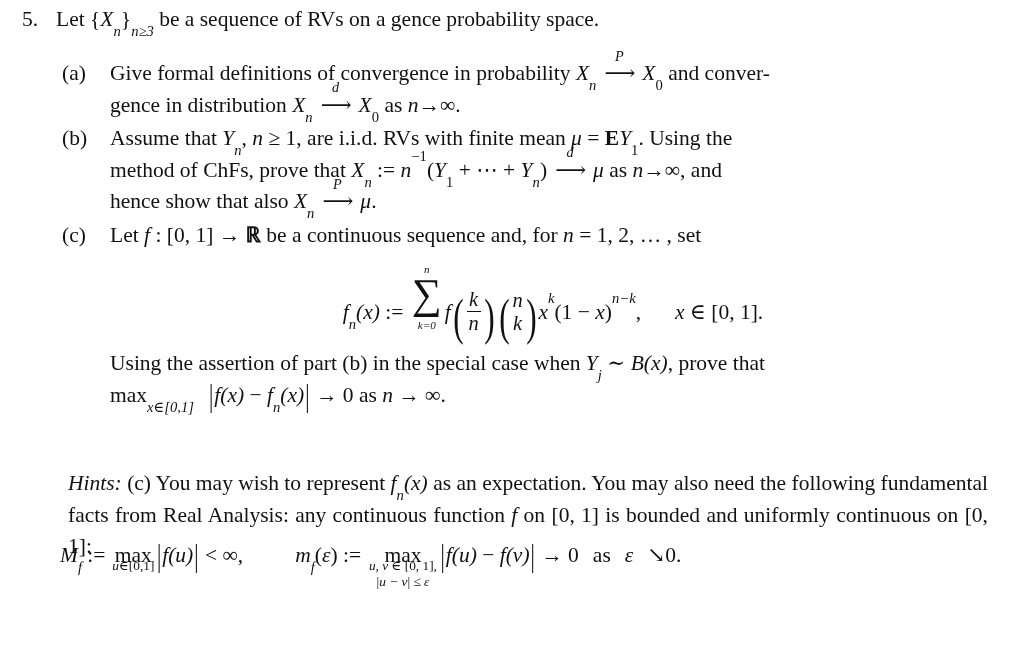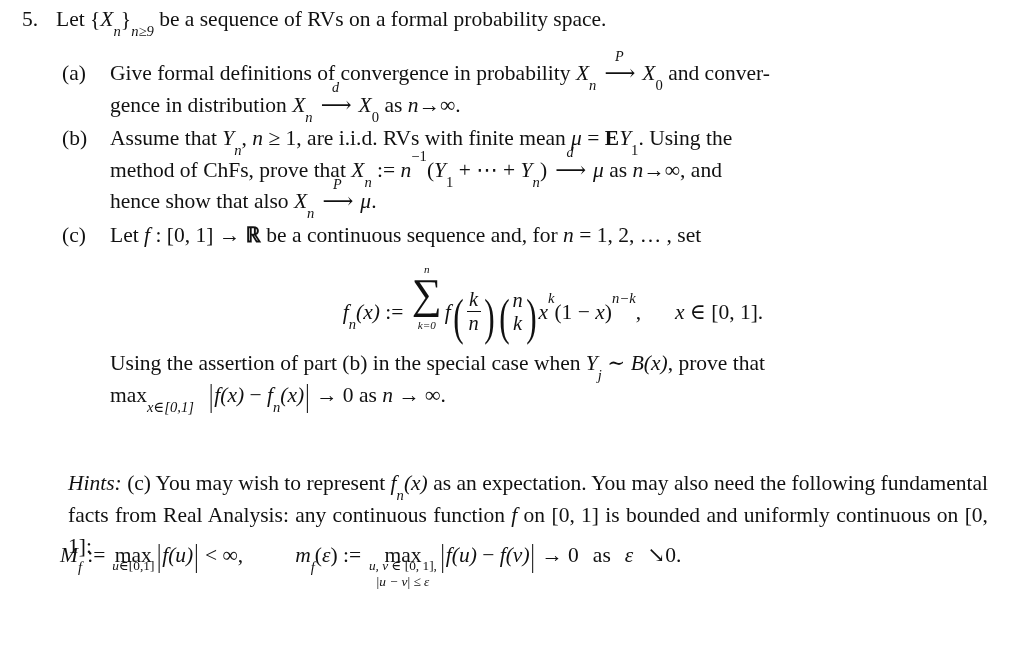--- a/index.html
+++ b/index.html
@@ -223,21 +223,21 @@
   .gap-md { display: inline-block; width: 34px; }
   .gap-lg { display: inline-block; width: 52px; }
 </style>
 </head>
 <body>
 
 <div class="page">
 
   <div class="problem">
     <span class="problem-num mup">5.</span>
-    <div class="problem-stem"><span class="mup">Let </span><span class="mup">{</span><span class="mi">X</span><sub class="mi">n</sub><span class="mup">}</span><sub class="mi">n≥9</sub><span class="mup"> be a sequence of RVs on a formal probability space.</span></div>
+    <div class="problem-stem"><span class="mup">Let </span><span class="mup">{</span><span class="mi">X</span><sub class="mi">n</sub><span class="mup">}</span><sub class="mi">n≥3</sub><span class="mup"> be a sequence of RVs on a gence probability space.</span></div>
   </div>
 
   <div class="parts">
 
     <div class="part">
       <span class="part-label mup">(a)</span>
       <div class="part-body"><span class="mup">Give formal definitions of convergence in probability </span><span class="mi">X</span><sub class="mi">n</sub><span class="overarrow"><span class="lbl">P</span><span class="arr"></span></span><span class="mi">X</span><sub class="num">0</sub><span class="mup"> and conver-</span><br><span class="mup">gence in distribution </span><span class="mi">X</span><sub class="mi">n</sub><span class="overarrow"><span class="lbl">d</span><span class="arr"></span></span><span class="mi">X</span><sub class="num">0</sub><span class="mup"> as </span><span class="mi">n</span><span class="mup">→</span><span class="mup">∞</span><span class="mup">.</span></div>
     </div>
 
     <div class="part">

